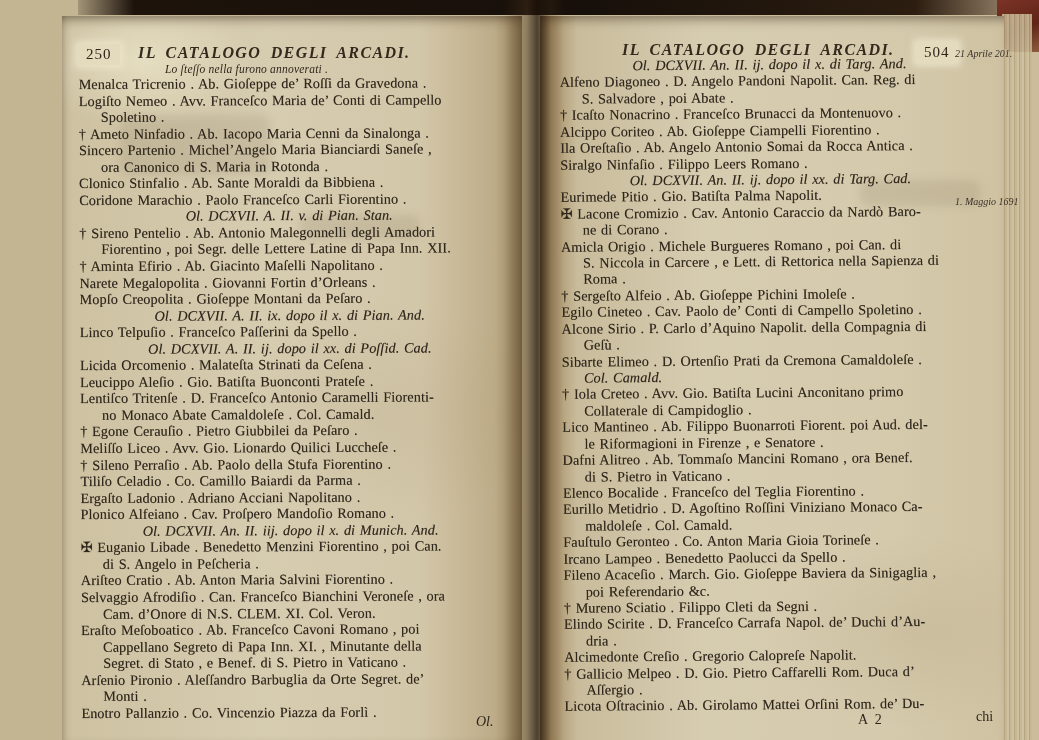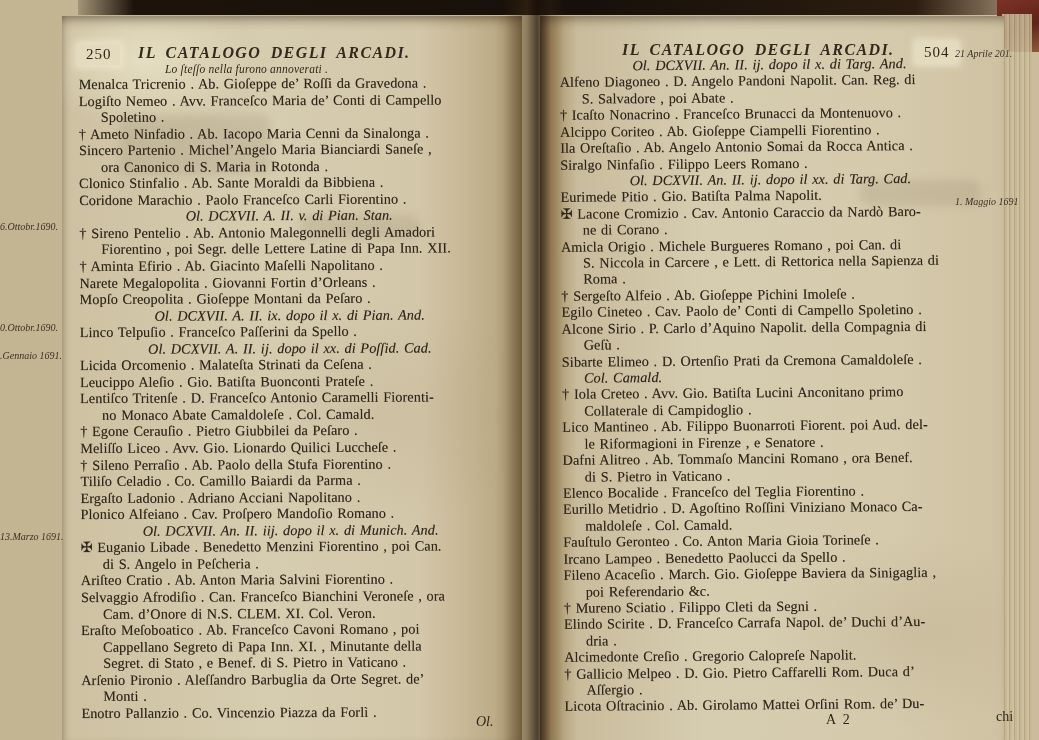--- a/index.html
+++ b/index.html
@@ -50,22 +50,22 @@
   .tl.cent{text-align:center;font-style:italic;padding-right:20px;}
   .tl.cont-italic{padding-left:22px;font-style:italic;}
 
   .mnotes{position:absolute;top:0;height:740px;}
   #mnotes-left{left:0;width:62px;}
   #mnotes-right{left:955px;width:84px;}
   .mnote{position:absolute;font-style:italic;font-size:10px;white-space:nowrap;color:#3a3026;}
 
   .catchword{position:absolute;font-size:14px;white-space:nowrap;margin-left:36px;}
   #catchword-left{left:440px;top:714px;font-style:italic;}
-  #signature-right{left:790px;top:712px;letter-spacing:2px;}
-  #catchword-right{left:960px;top:709px;}
+  #signature-right{left:822px;top:712px;letter-spacing:2px;}
+  #catchword-right{left:940px;top:709px;}
 </style>
 </head>
 <body>
 
 <div id="photo">
 
   <div class="top-dark"></div>
   <div class="cover-corner"></div>
   <div class="page-edges"></div>
 
@@ -115,26 +115,20 @@
       <div class="tl entry">Selvaggio Afrodiſio . Can. Franceſco Bianchini Veroneſe , ora</div>
       <div class="tl cont">Cam. d’Onore di N.S. CLEM. XI. Col. Veron.</div>
       <div class="tl entry">Eraſto Meſoboatico . Ab. Franceſco Cavoni Romano , poi</div>
       <div class="tl cont">Cappellano Segreto di Papa Inn. XI. , Minutante della</div>
       <div class="tl cont">Segret. di Stato , e Benef. di S. Pietro in Vaticano .</div>
       <div class="tl entry">Arſenio Pironio . Aleſſandro Barbuglia da Orte Segret. de’</div>
       <div class="tl cont">Monti .</div>
       <div class="tl entry">Enotro Pallanzio . Co. Vincenzio Piazza da Forlì .</div>
     </div>
   <div id="catchword-left" class="catchword">Ol.</div>
-  <div id="mnotes-left" class="mnotes">
-      <div class="mnote" style="top: 221px;">6.Ottobr.1690.</div>
-      <div class="mnote" style="top: 322px;">0.Ottobr.1690.</div>
-      <div class="mnote" style="top: 350px;">.Gennaio 1691.</div>
-      <div class="mnote" style="top: 531px;">13.Marzo 1691.</div>
-    </div>
 
   <div class="running-title" style="left:622px;top:41px;">IL CATALOGO DEGLI ARCADI.</div>
   <div class="pageno-box" style="left:916px;top:42px;">504</div>
   <div id="lines-right" class="lines">
       <div class="tl cent">Ol. DCXVII. An. II. ij. dopo il x. di Targ. And.</div>
       <div class="tl entry">Alfeno Diagoneo . D. Angelo Pandoni Napolit. Can. Reg. di</div>
       <div class="tl cont">S. Salvadore , poi Abate .</div>
       <div class="tl entry">† Icaſto Nonacrino . Franceſco Brunacci da Montenuovo .</div>
       <div class="tl entry">Alcippo Coriteo . Ab. Gioſeppe Ciampelli Fiorentino .</div>
       <div class="tl entry">Ila Oreſtaſio . Ab. Angelo Antonio Somai da Rocca Antica .</div>

